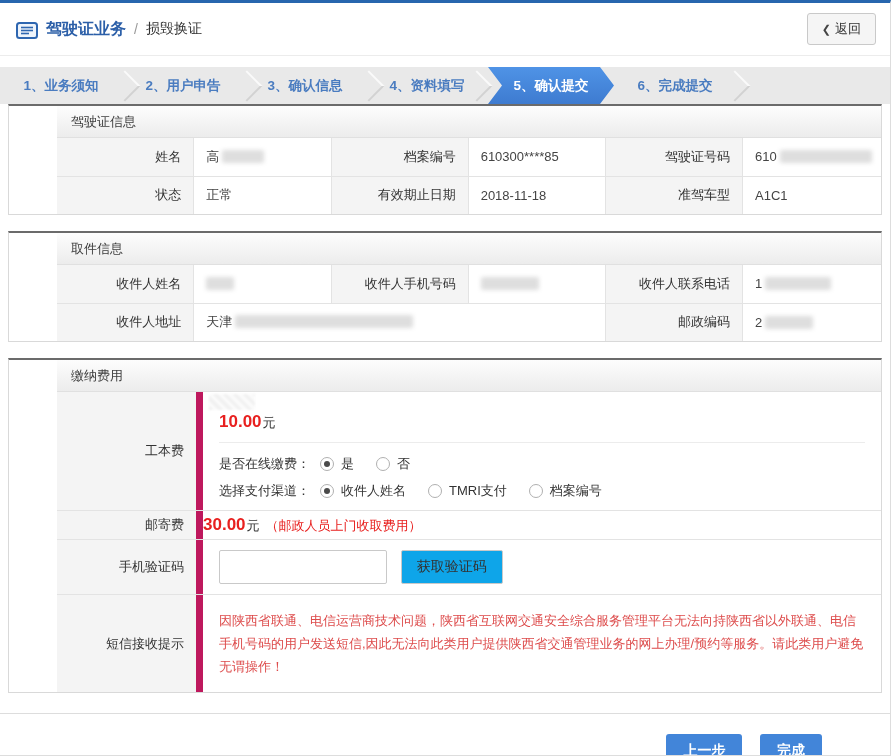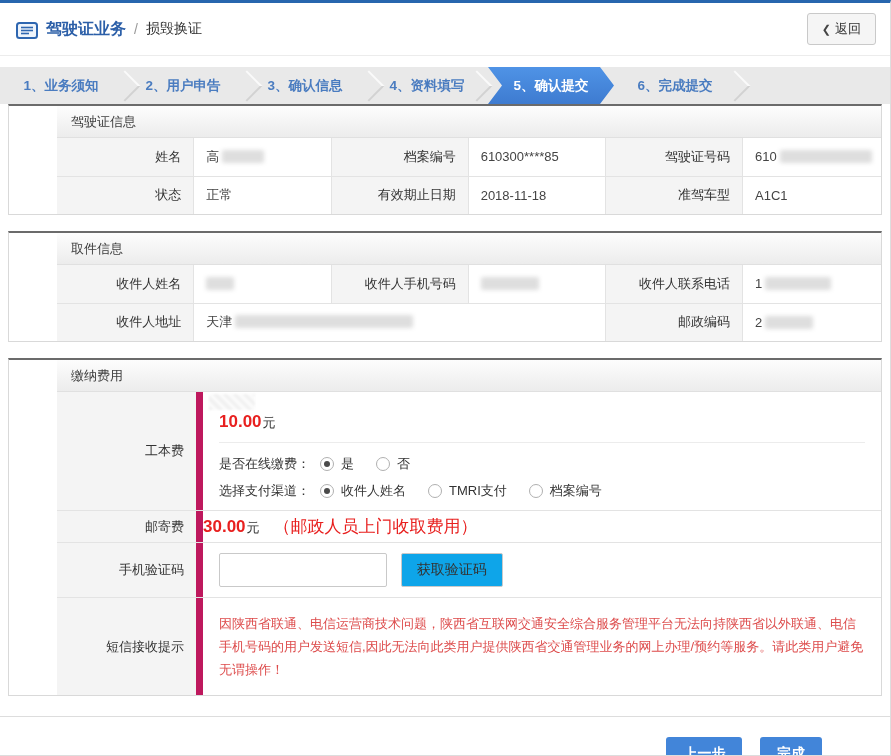--- a/index.html
+++ b/index.html
@@ -94,21 +94,21 @@
   .opt-label { margin-right:10px; }
   .radio { display:inline-flex; align-items:center; margin-right:22px; cursor:pointer; }
   .rdot {
     width:14px; height:14px; border:1px solid #b0b0b0; border-radius:50%;
     background:#fff; display:inline-block; position:relative; margin-right:7px;
   }
   .rdot.checked::after {
     content:""; position:absolute; left:3px; top:3px; right:3px; bottom:3px;
     border-radius:50%; background:#4a4a4a;
   }
-  .fee-note { color:var(--red,#e8201f); font-size:17px; margin-left:14px; }
+  .fee-note { color:var(--red,#e8201f); font-size:13px; margin-left:6px; }
   .postage-line { padding:4px 0; }
   .captcha-input {
     width:168px; height:34px; border:1px solid #c9c9c9; border-radius:2px;
     padding:0 8px; font-size:13px; font-family:inherit; vertical-align:middle;
   }
   .captcha-btn {
     height:34px; margin-left:10px; padding:0 15px; vertical-align:middle;
     background:#0ea5e9; border:1px solid #c9c9c9; border-radius:2px;
     font-size:14px; color:#333; cursor:pointer; font-family:inherit;
   }

